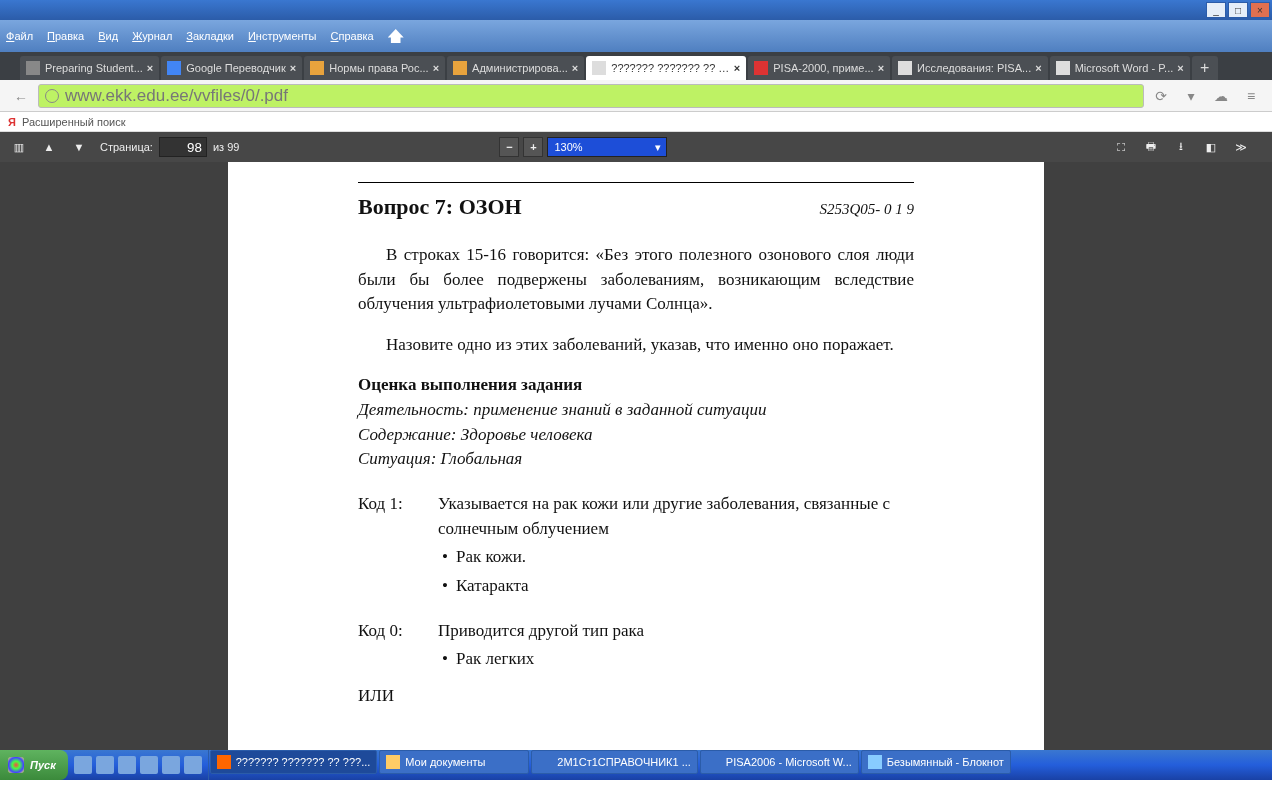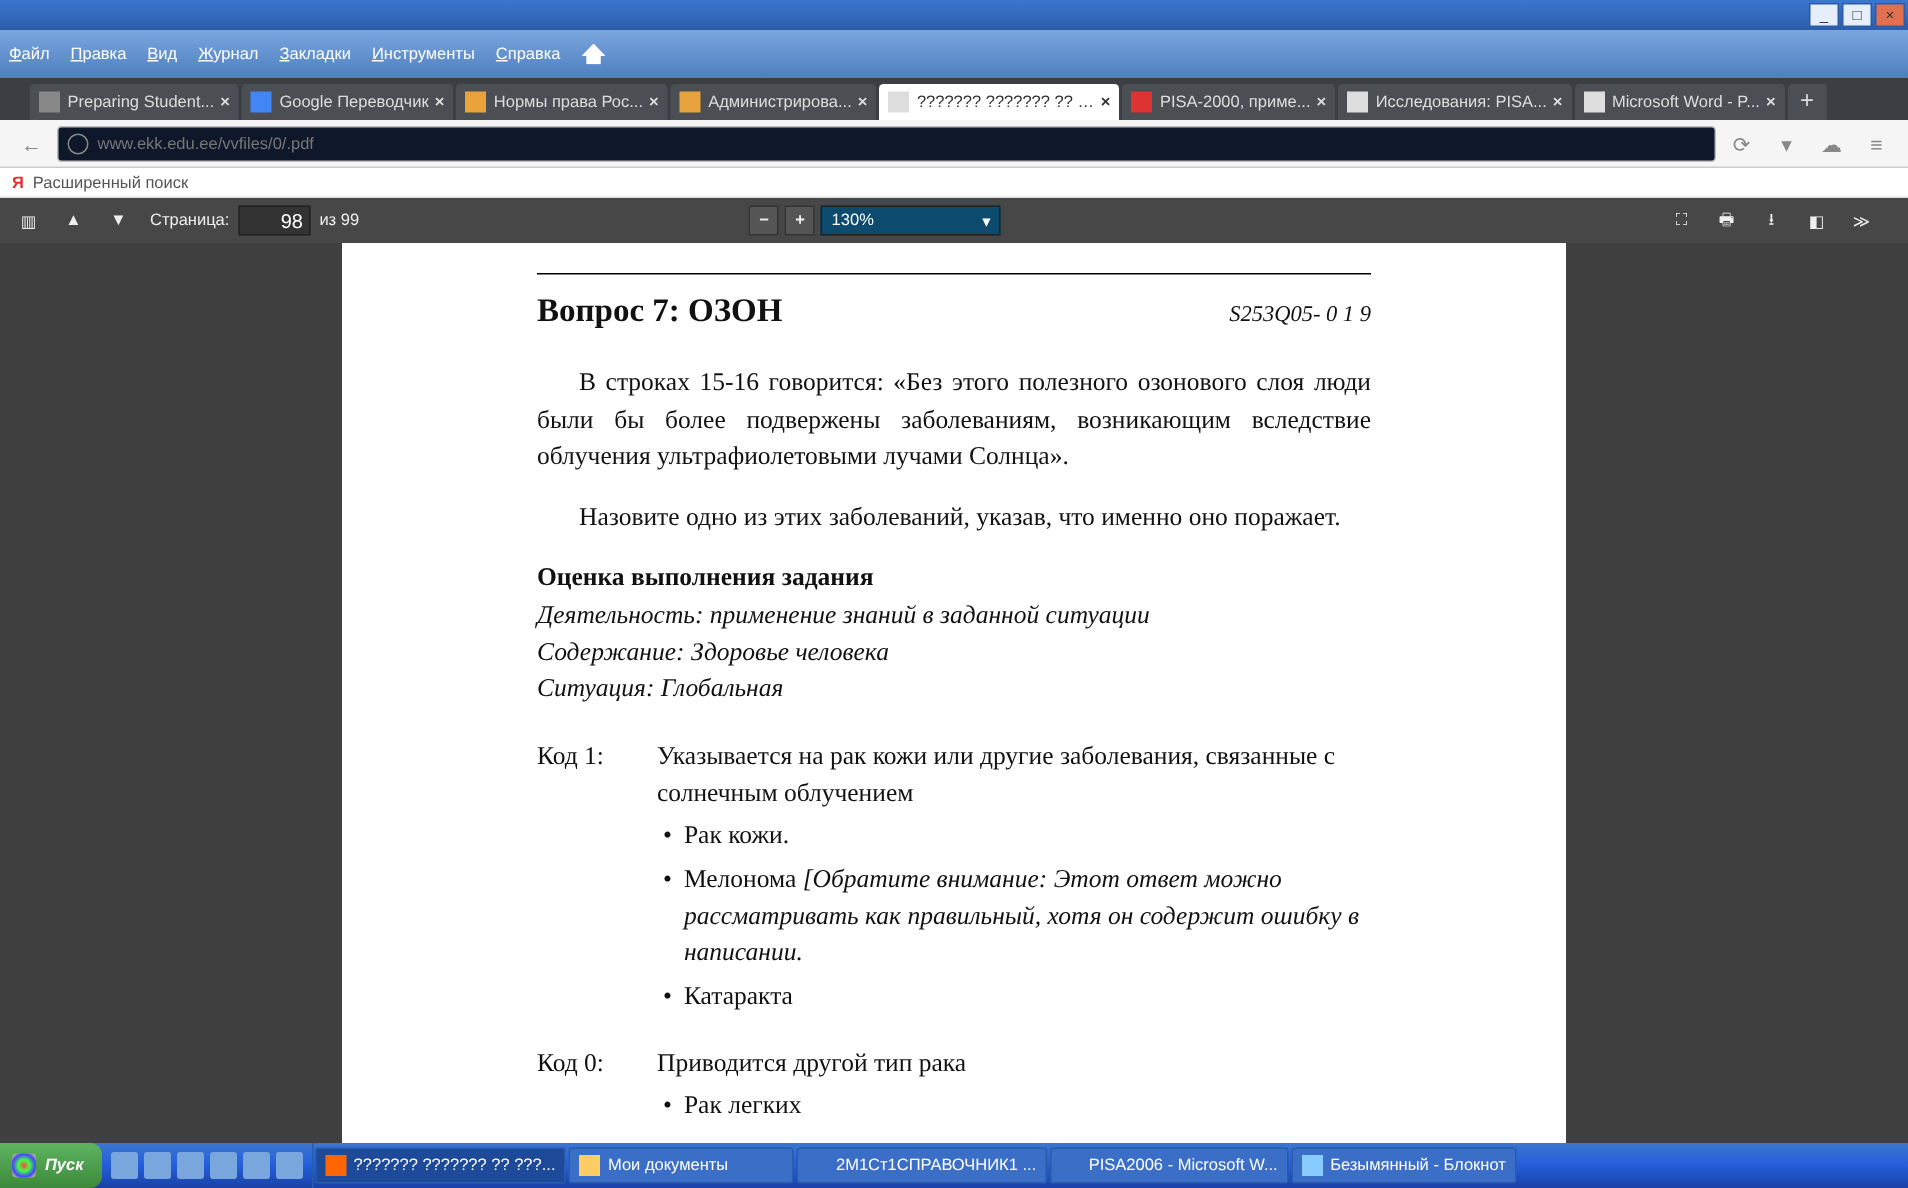--- a/index.html
+++ b/index.html
@@ -12,48 +12,48 @@
 .menubar .home-ico{width:16px;height:14px;background:#fff;clip-path:polygon(50% 0,100% 60%,80% 60%,80% 100%,20% 100%,20% 60%,0 60%)}
 .tabstrip{height:28px;background:#3b3f44;display:flex;align-items:flex-end;padding-left:20px}
 .tab{height:24px;background:#4b4f54;color:#ddd;font-size:11px;display:flex;align-items:center;padding:0 6px;margin-right:2px;border-radius:3px 3px 0 0;max-width:160px;min-width:130px}
 .tab.active{background:#fff;color:#333}
 .tab .fav{width:14px;height:14px;background:#888;margin-right:5px;flex-shrink:0}
 .tab .lbl{flex:1;white-space:nowrap;overflow:hidden;text-overflow:ellipsis}
 .tab .cls{margin-left:4px;font-weight:bold;cursor:pointer;flex-shrink:0}
 .tab.add{min-width:26px;max-width:26px;justify-content:center;font-size:16px}
 .urlbar{height:32px;background:#f5f5f5;display:flex;align-items:center;padding:0 8px;border-bottom:1px solid #ccc}
 .nav-btn{width:26px;height:26px;border-radius:50%;display:flex;align-items:center;justify-content:center;color:#888;font-size:14px;margin-right:4px}
-.url-input{flex:1;height:24px;border:1px solid #bbb;border-radius:3px;display:flex;align-items:center;padding:0 6px;background:#0f172a;font-size:11px;color:#777}
+.url-input{flex:1;height:24px;border:1px solid #bbb;border-radius:3px;display:flex;align-items:center;padding:0 6px;background:#bef264;font-size:17px;color:#777}
 .url-input .globe{width:14px;height:14px;border:1px solid #888;border-radius:50%;margin-right:6px}
 .ico-btn{width:26px;height:26px;display:flex;align-items:center;justify-content:center;color:#888;font-size:14px;margin-left:4px}
 .bmk{height:20px;background:#fff;display:flex;align-items:center;padding:0 8px;font-size:11px;color:#555;border-bottom:1px solid #ddd}
 .bmk .y{color:#d33;font-weight:bold;margin-right:6px}
 .pdf-toolbar{height:30px;background:#474747;display:flex;align-items:center;padding:0 10px;color:#eee;font-size:11px}
 .pdf-ico{width:18px;height:18px;display:flex;align-items:center;justify-content:center;margin-right:12px;cursor:pointer}
 .page-input{width:48px;height:20px;background:#333;border:1px solid #222;color:#fff;text-align:right;padding:0 4px;margin:0 6px}
 .zoom-box{display:flex;align-items:center;margin-left:260px}
 .zoom-btn{width:20px;height:20px;background:#555;border:1px solid #333;display:flex;align-items:center;justify-content:center;margin-right:4px;font-weight:bold}
-.zoom-sel{width:120px;height:20px;background:#0c4a6e;border:1px solid #222;color:#fff;padding:0 6px;display:flex;align-items:center;justify-content:space-between}
+.zoom-sel{width:120px;height:20px;background:#1d4ed8;border:1px solid #222;color:#fff;padding:0 6px;display:flex;align-items:center;justify-content:space-between}
 .pdf-right{margin-left:auto;display:flex;align-items:center}
 .pdf-body{height:608px;background:#404040;overflow:hidden;display:flex;justify-content:center}
 .page{width:816px;background:#fff;padding:20px 130px;font-family:'Times New Roman',serif;font-size:17px;color:#111;line-height:1.45}
 .page hr{border:none;border-top:1px solid #000;margin-bottom:8px}
 .q-head{display:flex;justify-content:space-between;align-items:baseline;margin-bottom:20px}
 .q-title{font-size:22px;font-weight:bold}
 .q-code{font-style:italic;font-size:15px}
 .para{text-align:justify;margin-bottom:16px}
 .para.first{text-indent:28px}
 .sect{font-weight:bold;margin-top:8px}
 .ital{font-style:italic}
 .kod-row{display:flex;margin-top:20px}
 .kod-lbl{width:80px;flex-shrink:0}
 .kod-body{flex:1}
 .bul{display:flex;margin-top:4px}
 .bul::before{content:"•";margin-right:8px;margin-left:4px}
-.taskbar{position:absolute;bottom:0;left:0;right:0;height:30px;background:linear-gradient(#3a77d0,#245edb,#1941a5);display:flex;align-items:center;font-size:11px;color:#fff}
+.taskbar{position:absolute;bottom:12px;left:0;right:0;height:30px;background:linear-gradient(#3a77d0,#245edb,#1941a5);display:flex;font-size:11px;color:#fff}
 .start{height:30px;background:linear-gradient(#5fb35f,#3b8a3b);padding:0 12px 0 8px;display:flex;align-items:center;font-weight:bold;font-style:italic;border-radius:0 8px 8px 0}
 .ql{display:flex;align-items:center;padding:0 4px;border-right:1px solid #2b5ca9;height:30px}
 .ql div{width:18px;height:18px;background:#7aa6de;margin:0 2px;border-radius:2px}
 .task{height:24px;background:#3b6fc7;border:1px solid #2b5ca9;margin:0 1px;padding:0 6px;display:flex;align-items:center;min-width:150px;max-width:170px;border-radius:2px}
 .task.active{background:#1e4a9a}
 .task .ti{width:14px;height:14px;background:#fff;margin-right:5px;flex-shrink:0}
 .task .tl{white-space:nowrap;overflow:hidden;text-overflow:ellipsis}
 .tray{margin-left:auto;height:30px;background:#1c8eec;display:flex;align-items:center;padding:0 8px}
 .tray .lang{background:#2b5ca9;padding:2px 4px;margin-right:8px;font-size:10px}
 .tray .ic{width:14px;height:14px;background:#cfe3ff;margin:0 2px;border-radius:2px}
@@ -179,23 +179,20 @@
     <div class="ital">Содержание: Здоровье человека</div>
     <div class="ital">Ситуация: Глобальная</div>
     <div class="kod-row">
       <div class="kod-lbl">Код 1:</div>
       <div class="kod-body">
         <div>Указывается на рак кожи или другие заболевания, связанные с солнечным облучением</div>
         <div class="bul">
             <span>Рак кожи.</span>
           </div>
         <div class="bul">
-            <span class="ital"><span style="font-style:normal">Мелонома  </span><i>[Обратите внимание: Этот ответ можно рассматривать как правильный, хотя он содержит ошибку в написании.</i></span>
-          </div>
-        <div class="bul">
             <span>Катаракта</span>
           </div>
       </div>
     </div>
     <div class="kod-row">
       <div class="kod-lbl">Код 0:</div>
       <div class="kod-body">
         <div>Приводится другой тип рака</div>
         <div class="bul">
             <span>Рак легких</span>

